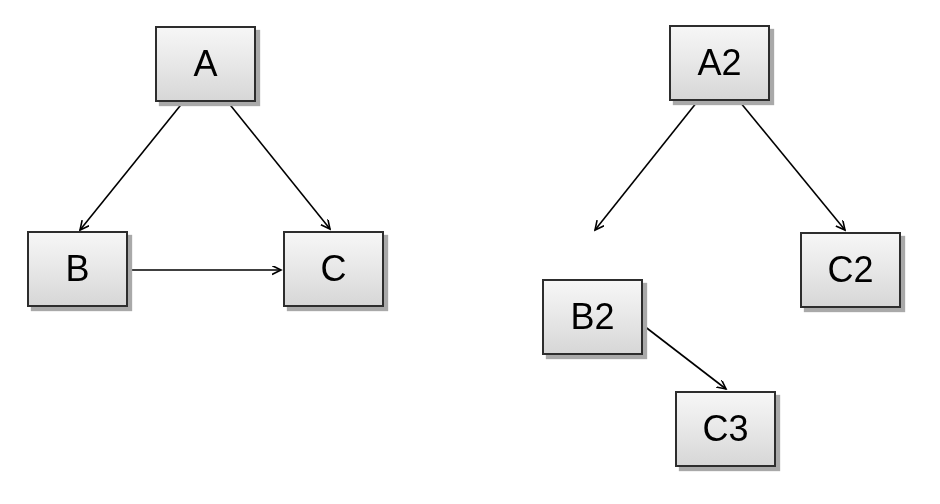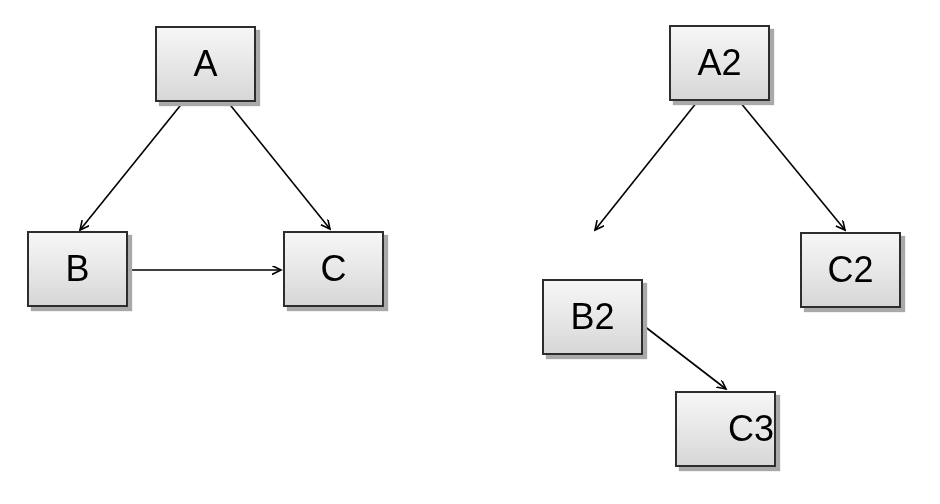--- a/index.html
+++ b/index.html
@@ -42,21 +42,21 @@
     color: #000000;
     user-select: none;
   }
   
   #node-A  { left: 155px; top: 26px;  }
   #node-B  { left: 27px;  top: 231px; }
   #node-C  { left: 283px; top: 231px; }
   #node-A2 { left: 669px; top: 25px; text-align: right;  }
   #node-B2 { left: 542px; top: 232px; margin-top: 47px; }
   #node-C2 { left: 800px; top: 232px; }
-  #node-C3 { left: 675px; top: 391px; justify-content: flex-end; }
+  #node-C3 { left: 675px; top: 391px; }
 </style>
 </head>
 <body>
 
 <div class="canvas">
 
   <svg class="edges" width="940" height="504" viewBox="0 0 940 504" xmlns="http://www.w3.org/2000/svg">
     <defs>
       <marker id="arrowhead" markerWidth="11" markerHeight="11" refX="9" refY="4.5" orient="auto" markerUnits="userSpaceOnUse">
         <path d="M0,0 L9,4.5 L0,9" fill="none" stroke="#000000" stroke-width="1.6"></path>

